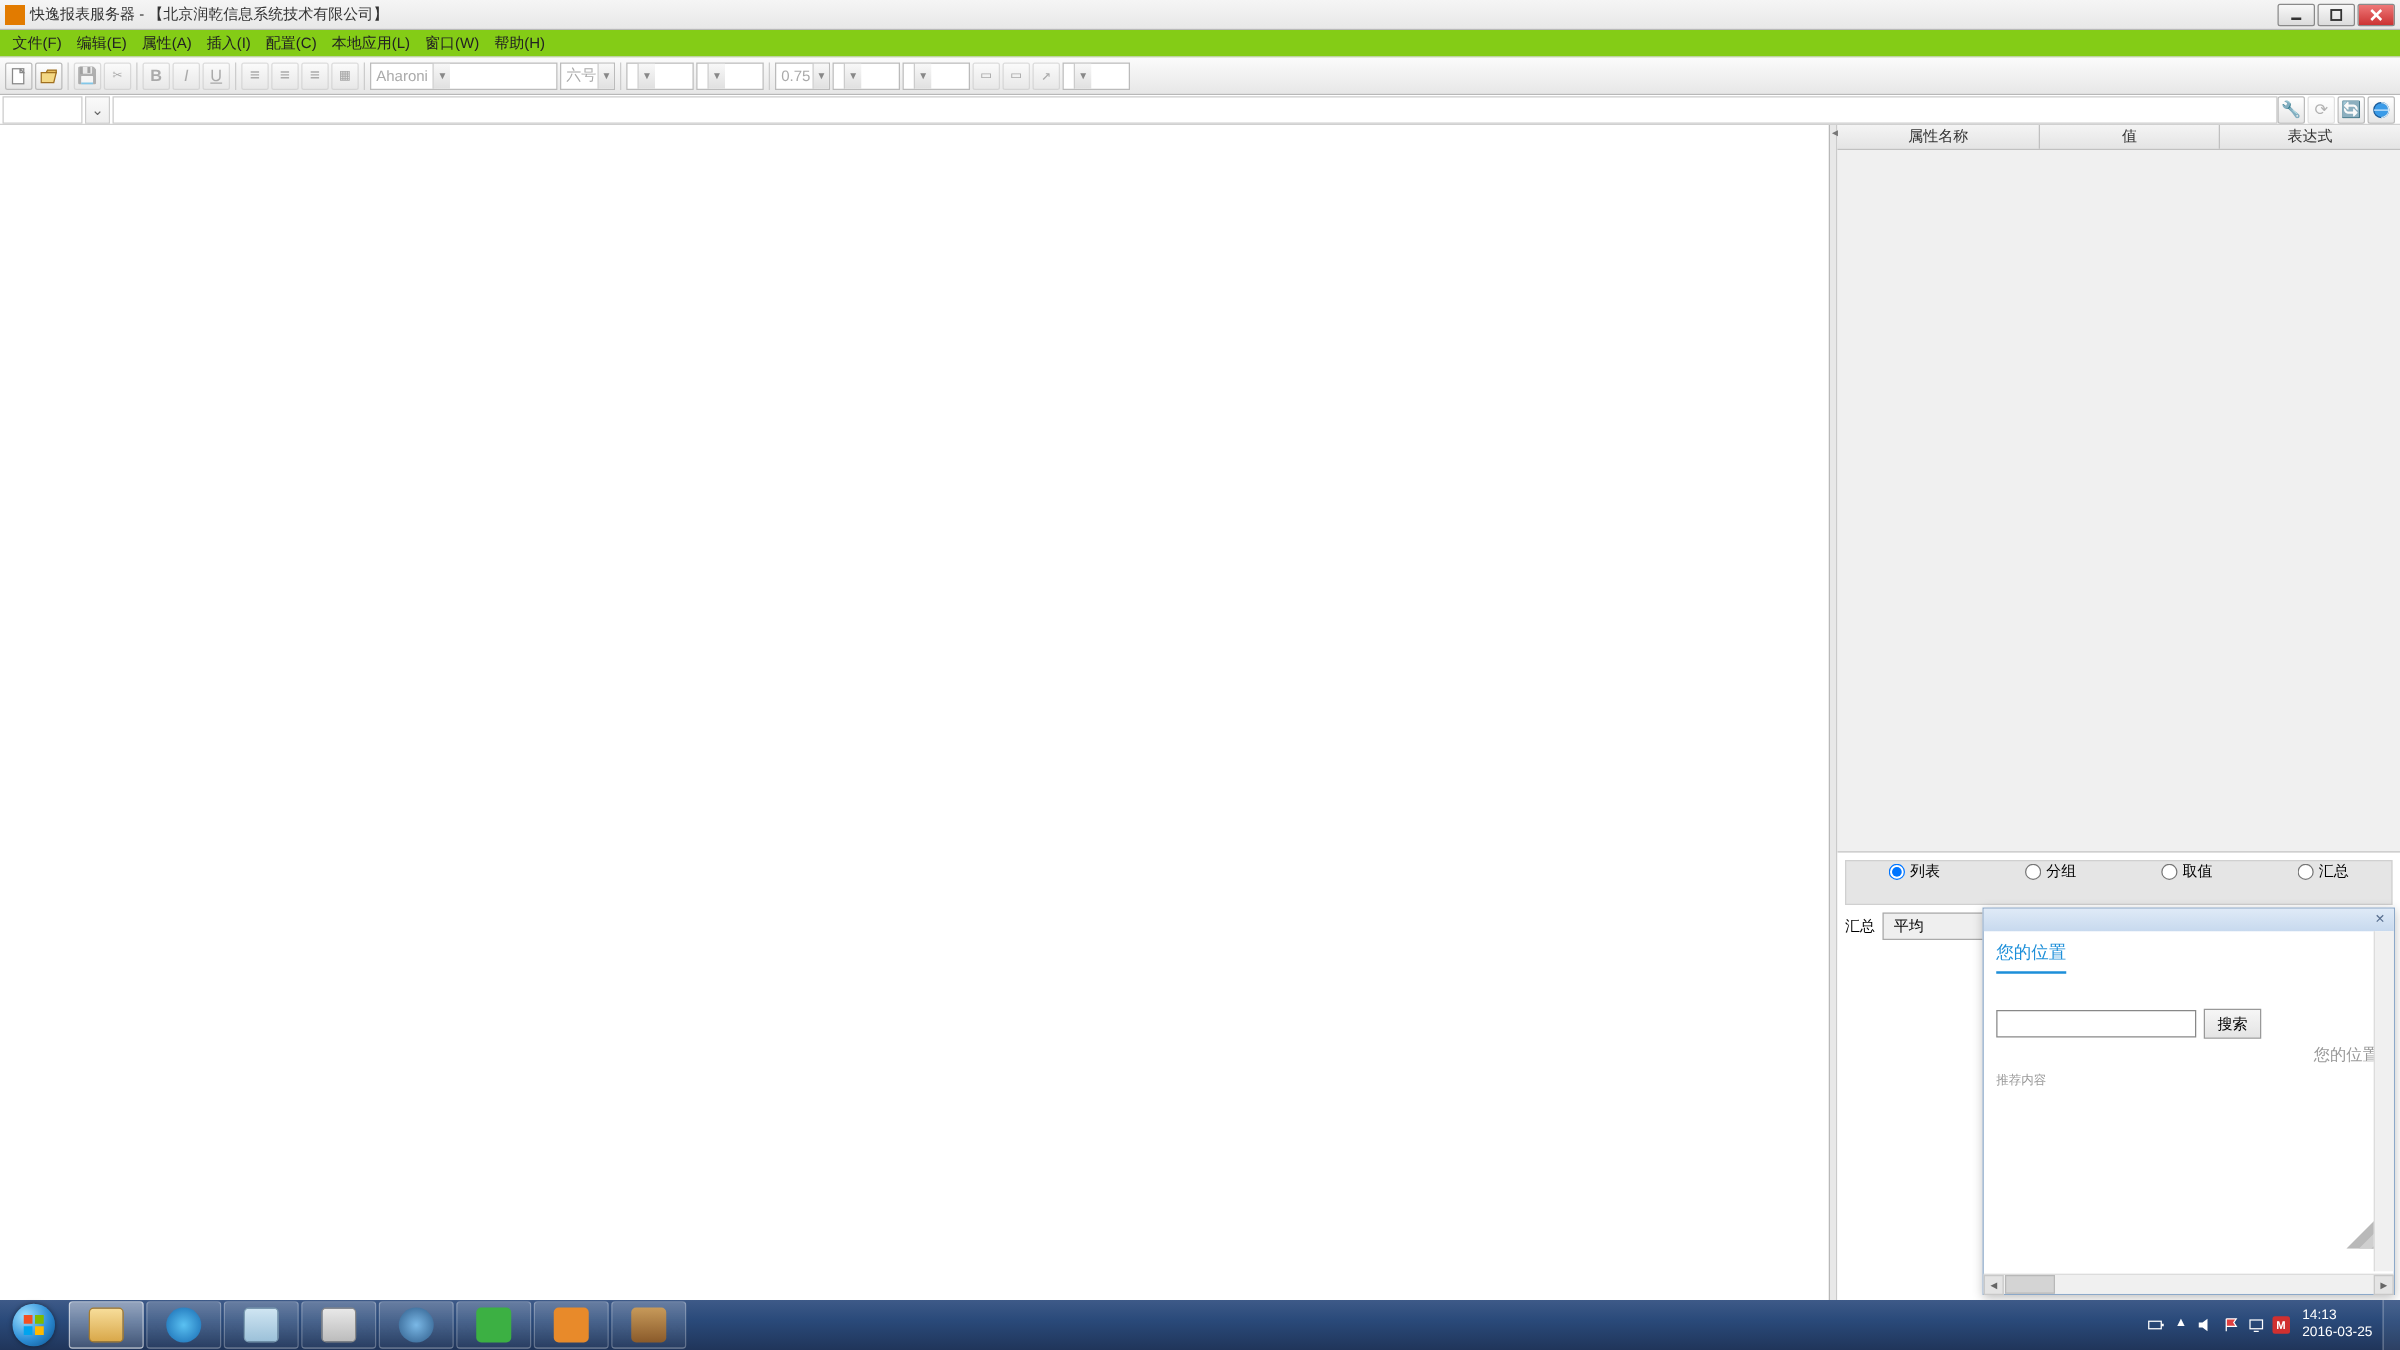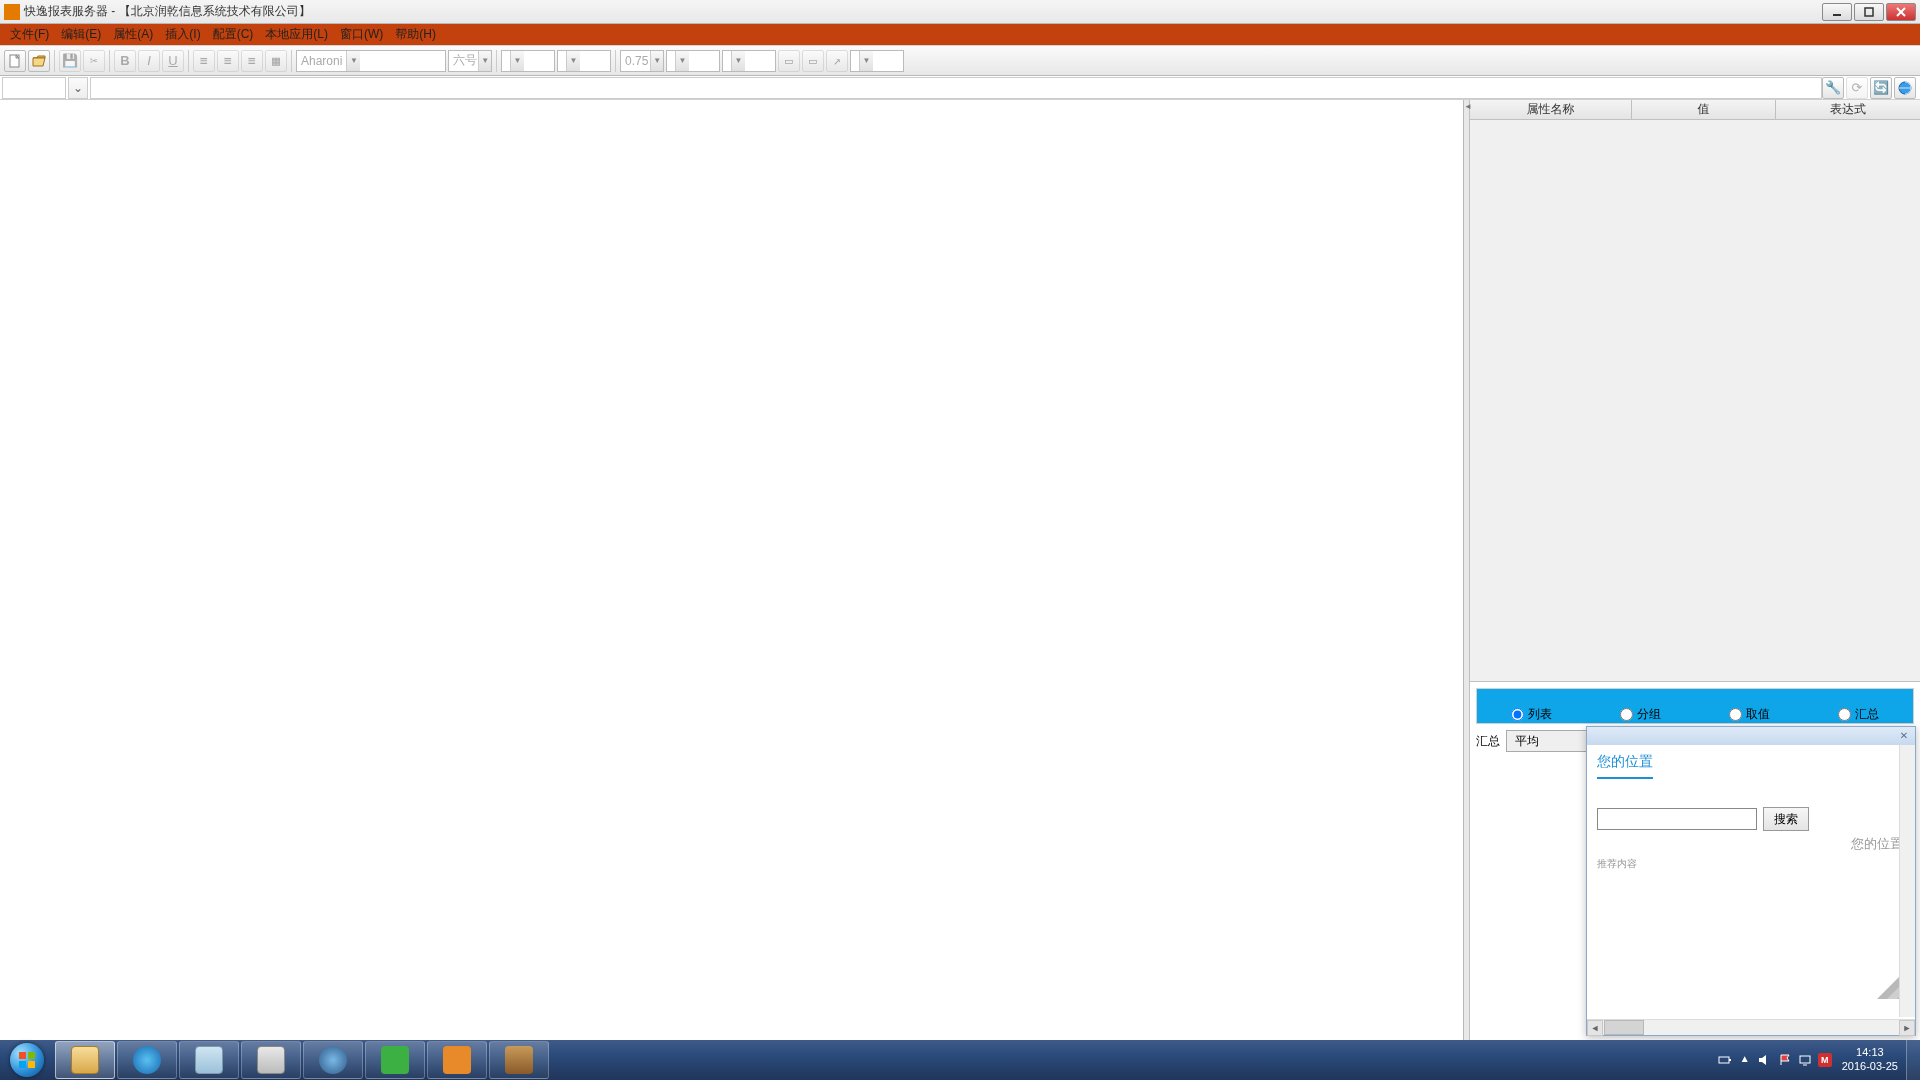--- a/index.html
+++ b/index.html
@@ -8,21 +8,21 @@
 
 .titlebar { height: 24px; background: linear-gradient(#f5f5f5,#e8e8e8); border-bottom: 1px solid #b8b8b8; display: flex; align-items: center; padding: 0 4px; font-size: 12px; color: #333; }
 .titlebar .app-icon { width: 16px; height: 16px; background:#e27b00; margin-right:4px; display:inline-block; position:relative;}
 .titlebar .spacer { flex: 1; }
 .window-controls { display: flex; gap: 2px; }
 .window-btn { width: 30px; height: 18px; border:1px solid #8a8a8a; background: linear-gradient(#f8f8f8,#dcdcdc); display:flex; align-items:center; justify-content:center; font-size:10px; border-radius:2px; cursor:pointer;}
 .window-btn.close { background: linear-gradient(#e77,#c33); color:#fff;}
 .titlebar svg{display:block}
 
 
-.menubar { height: 22px; background:#c2410c; border-bottom:1px solid #d4d4d4; display:flex; align-items:center; padding:0 4px; font-size:12px;}
+.menubar { height: 22px; background:#84cc16; border-bottom:1px solid #d4d4d4; display:flex; align-items:center; padding:0 4px; font-size:12px;}
 .menu-item { padding: 2px 6px; cursor:pointer; color:#222;}
 
 
 .toolbar { height: 30px; background: linear-gradient(#fbfbfb,#e7e7e7); border-bottom:1px solid #b8b8b8; display:flex; align-items:center; padding:0 4px; gap:2px;}
 .tbtn { width:22px; height:22px; border:1px solid #bbb; background:linear-gradient(#fff,#e6e6e6); border-radius:2px; display:flex; align-items:center; justify-content:center; cursor:pointer; font-family:monospace; font-size:13px; color:#555;}
 .tbtn.disabled { opacity:0.45; cursor:default;}
 .tsep { width:1px; height:22px; background:#ccc; margin:0 2px;}
 .tcombo { height:22px; border:1px solid #bbb; background:#fff; display:flex; align-items:center; font-size:12px; color:#aaa; position:relative;text-align:center;}
 .tcombo .arrow{ width:14px; height:100%; border-left:1px solid #ccc; display:flex; align-items:center; justify-content:center; font-size:8px; color:#888; background:linear-gradient(#f8f8f8,#e0e0e0);}
 .tcombo .val{ padding:0 4px; white-space:nowrap; overflow:hidden;}
@@ -46,21 +46,21 @@
 .prop-header div{ border-right:1px solid #c0c0c0; display:flex; align-items:center; justify-content:center; color:#333;}
 .prop-body{ flex:1; background:#f0f0f0;}
 
 
 .side-tabs{ height:24px; display:flex; align-items:flex-end; background:#e8e8e8; border-top:1px solid #c0c0c0;}
 .side-tab{ height:22px; padding:0 8px; font-size:12px; border:1px solid #b0b0b0; border-bottom:none; background:linear-gradient(#eaeaea,#dcdcdc); margin-right:2px; display:flex; align-items:center; cursor:pointer;}
 .side-tab.active{ background:#fff; position:relative; top:1px;}
 
 
 .ds-panel{ background:#fff; border-top:1px solid #c0c0c0;}
-.ds-row{ display:flex; align-items:flex-end; height:36px; border:1px solid #d0d0d0; margin:6px; font-size:12px; justify-content:space-around; background:#0ea5e9;}
+.ds-row{ display:flex; align-items:flex-start; height:36px; border:1px solid #d0d0d0; margin:6px; font-size:12px; justify-content:space-around; background:#e5e5e5;}
 .ds-radio{ display:flex; align-items:center; gap:4px; cursor:pointer;}
 .ds-radio input{ margin:0;}
 .agg-row{ display:flex; align-items:center; gap:6px; margin:4px 6px 8px 6px; font-size:12px;}
 .agg-row select{ flex:1; height:22px; border:1px solid #aaa; font-size:12px; padding:0 4px;}
 
 
 .popup{ position:absolute; right:4px; bottom:44px; width:330px; height:310px; background:#fff; border:1px solid #8ca8c8; box-shadow:0 2px 8px rgba(0,0,0,0.25); display:flex; flex-direction:column;}
 .popup-title{ height:18px; background:linear-gradient(#dfeaf7,#c7d9ee); display:flex; justify-content:flex-end; align-items:center; padding:0 4px;}
 .popup-close{ width:14px; height:14px; font-size:10px; line-height:14px; text-align:center; color:#5a7090; cursor:pointer;}
 .popup-body{ flex:1; overflow:auto; position:relative; padding:8px 10px; font-size:12px; color:#333;}
@@ -84,21 +84,21 @@
 
 
 .taskbar{ position:absolute; left:0; right:0; bottom:0; height:40px; background:linear-gradient(#3e5a88 0%, #2a4a7a 40%, #20355a 100%); display:flex; align-items:center;}
 .start-btn{ width:54px; height:40px; display:flex; align-items:center; justify-content:center; cursor:pointer;}
 .start-orb{ width:34px; height:34px; border-radius:50%; background:radial-gradient(circle at 30% 30%, #9fe1ff, #2d8fd8 55%, #0a4d88); box-shadow:0 0 4px rgba(0,0,0,0.5); display:flex; align-items:center; justify-content:center;}
 .task-item{ width:60px; height:38px; margin:0 1px; border:1px solid rgba(255,255,255,0.25); background:linear-gradient(rgba(255,255,255,0.22), rgba(255,255,255,0.04)); border-radius:3px; display:flex; align-items:center; justify-content:center; cursor:pointer;}
 .task-item.active{ background:linear-gradient(rgba(255,255,255,0.45), rgba(255,255,255,0.15)); border-color:rgba(255,255,255,0.55);}
 .task-item .ico{ width:28px; height:28px; border-radius:4px;}
 .tray{ margin-left:auto; display:flex; align-items:center; gap:10px; padding:0 8px; color:#fff; font-size:11px; height:100%;}
 .tray .icons{ display:flex; gap:6px; align-items:center;}
-.tray .clock{ text-align:center; line-height:1.25;}
+.tray .clock{ text-align:left; line-height:1.25;}
 .show-desktop{ width:14px; height:40px; border-left:1px solid rgba(255,255,255,0.3); background:rgba(255,255,255,0.06); cursor:pointer;}
 .tray-ico{width:14px;height:14px;display:inline-block}
 </style>
 </head>
 <body>
 
 <div class="titlebar">
   <span class="app-icon"></span>
   <span>快逸报表服务器 - 【北京润乾信息系统技术有限公司】</span>
   <span class="spacer"></span>

